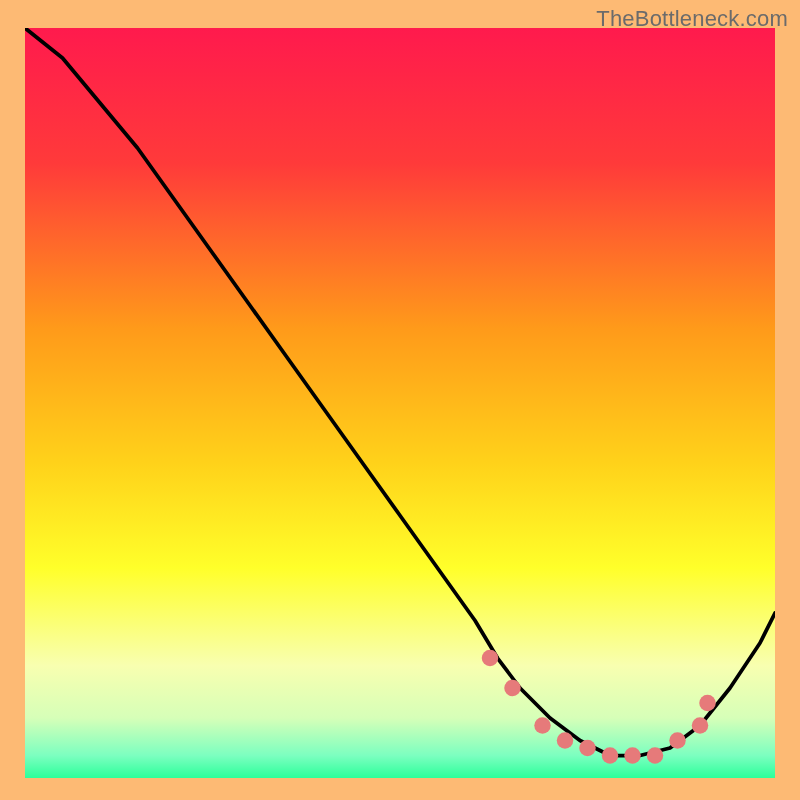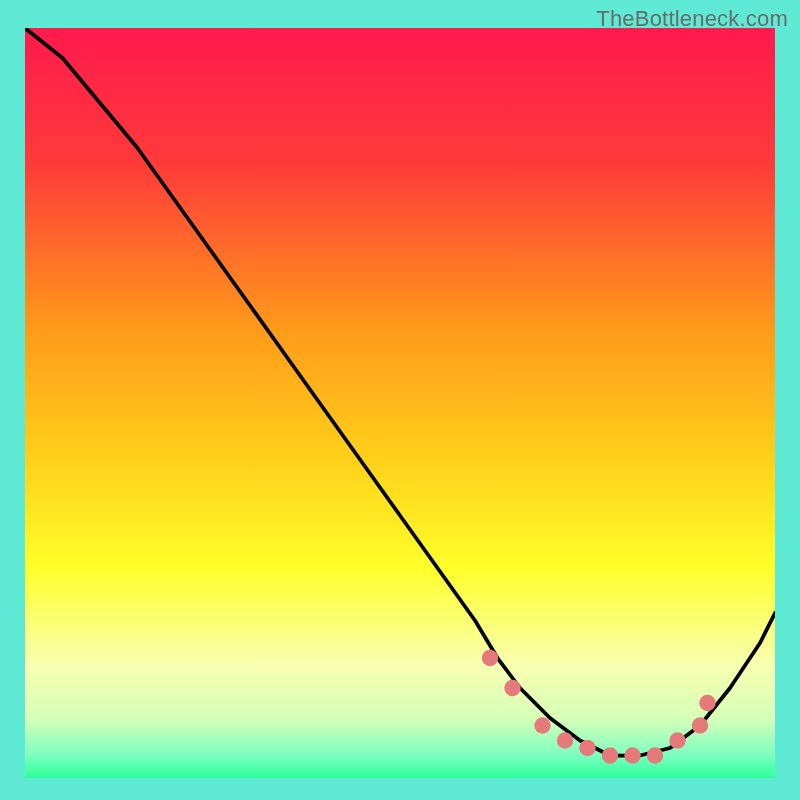--- a/index.html
+++ b/index.html
@@ -8,21 +8,21 @@
     width: 800px;
     height: 800px;
     background: #000;
     overflow: hidden;
     font-family: Arial, Helvetica, sans-serif;
   }
   .frame {
     position: relative;
     width: 800px;
     height: 800px;
-    background: #5eead4;
+    background: #fdba74;
   }
   .attribution {
     position: absolute;
     top: 6px;
     right: 12px;
     color: #6b6b6b;
     font-size: 22px;
     font-weight: 500;
     letter-spacing: 0.2px;
   }

